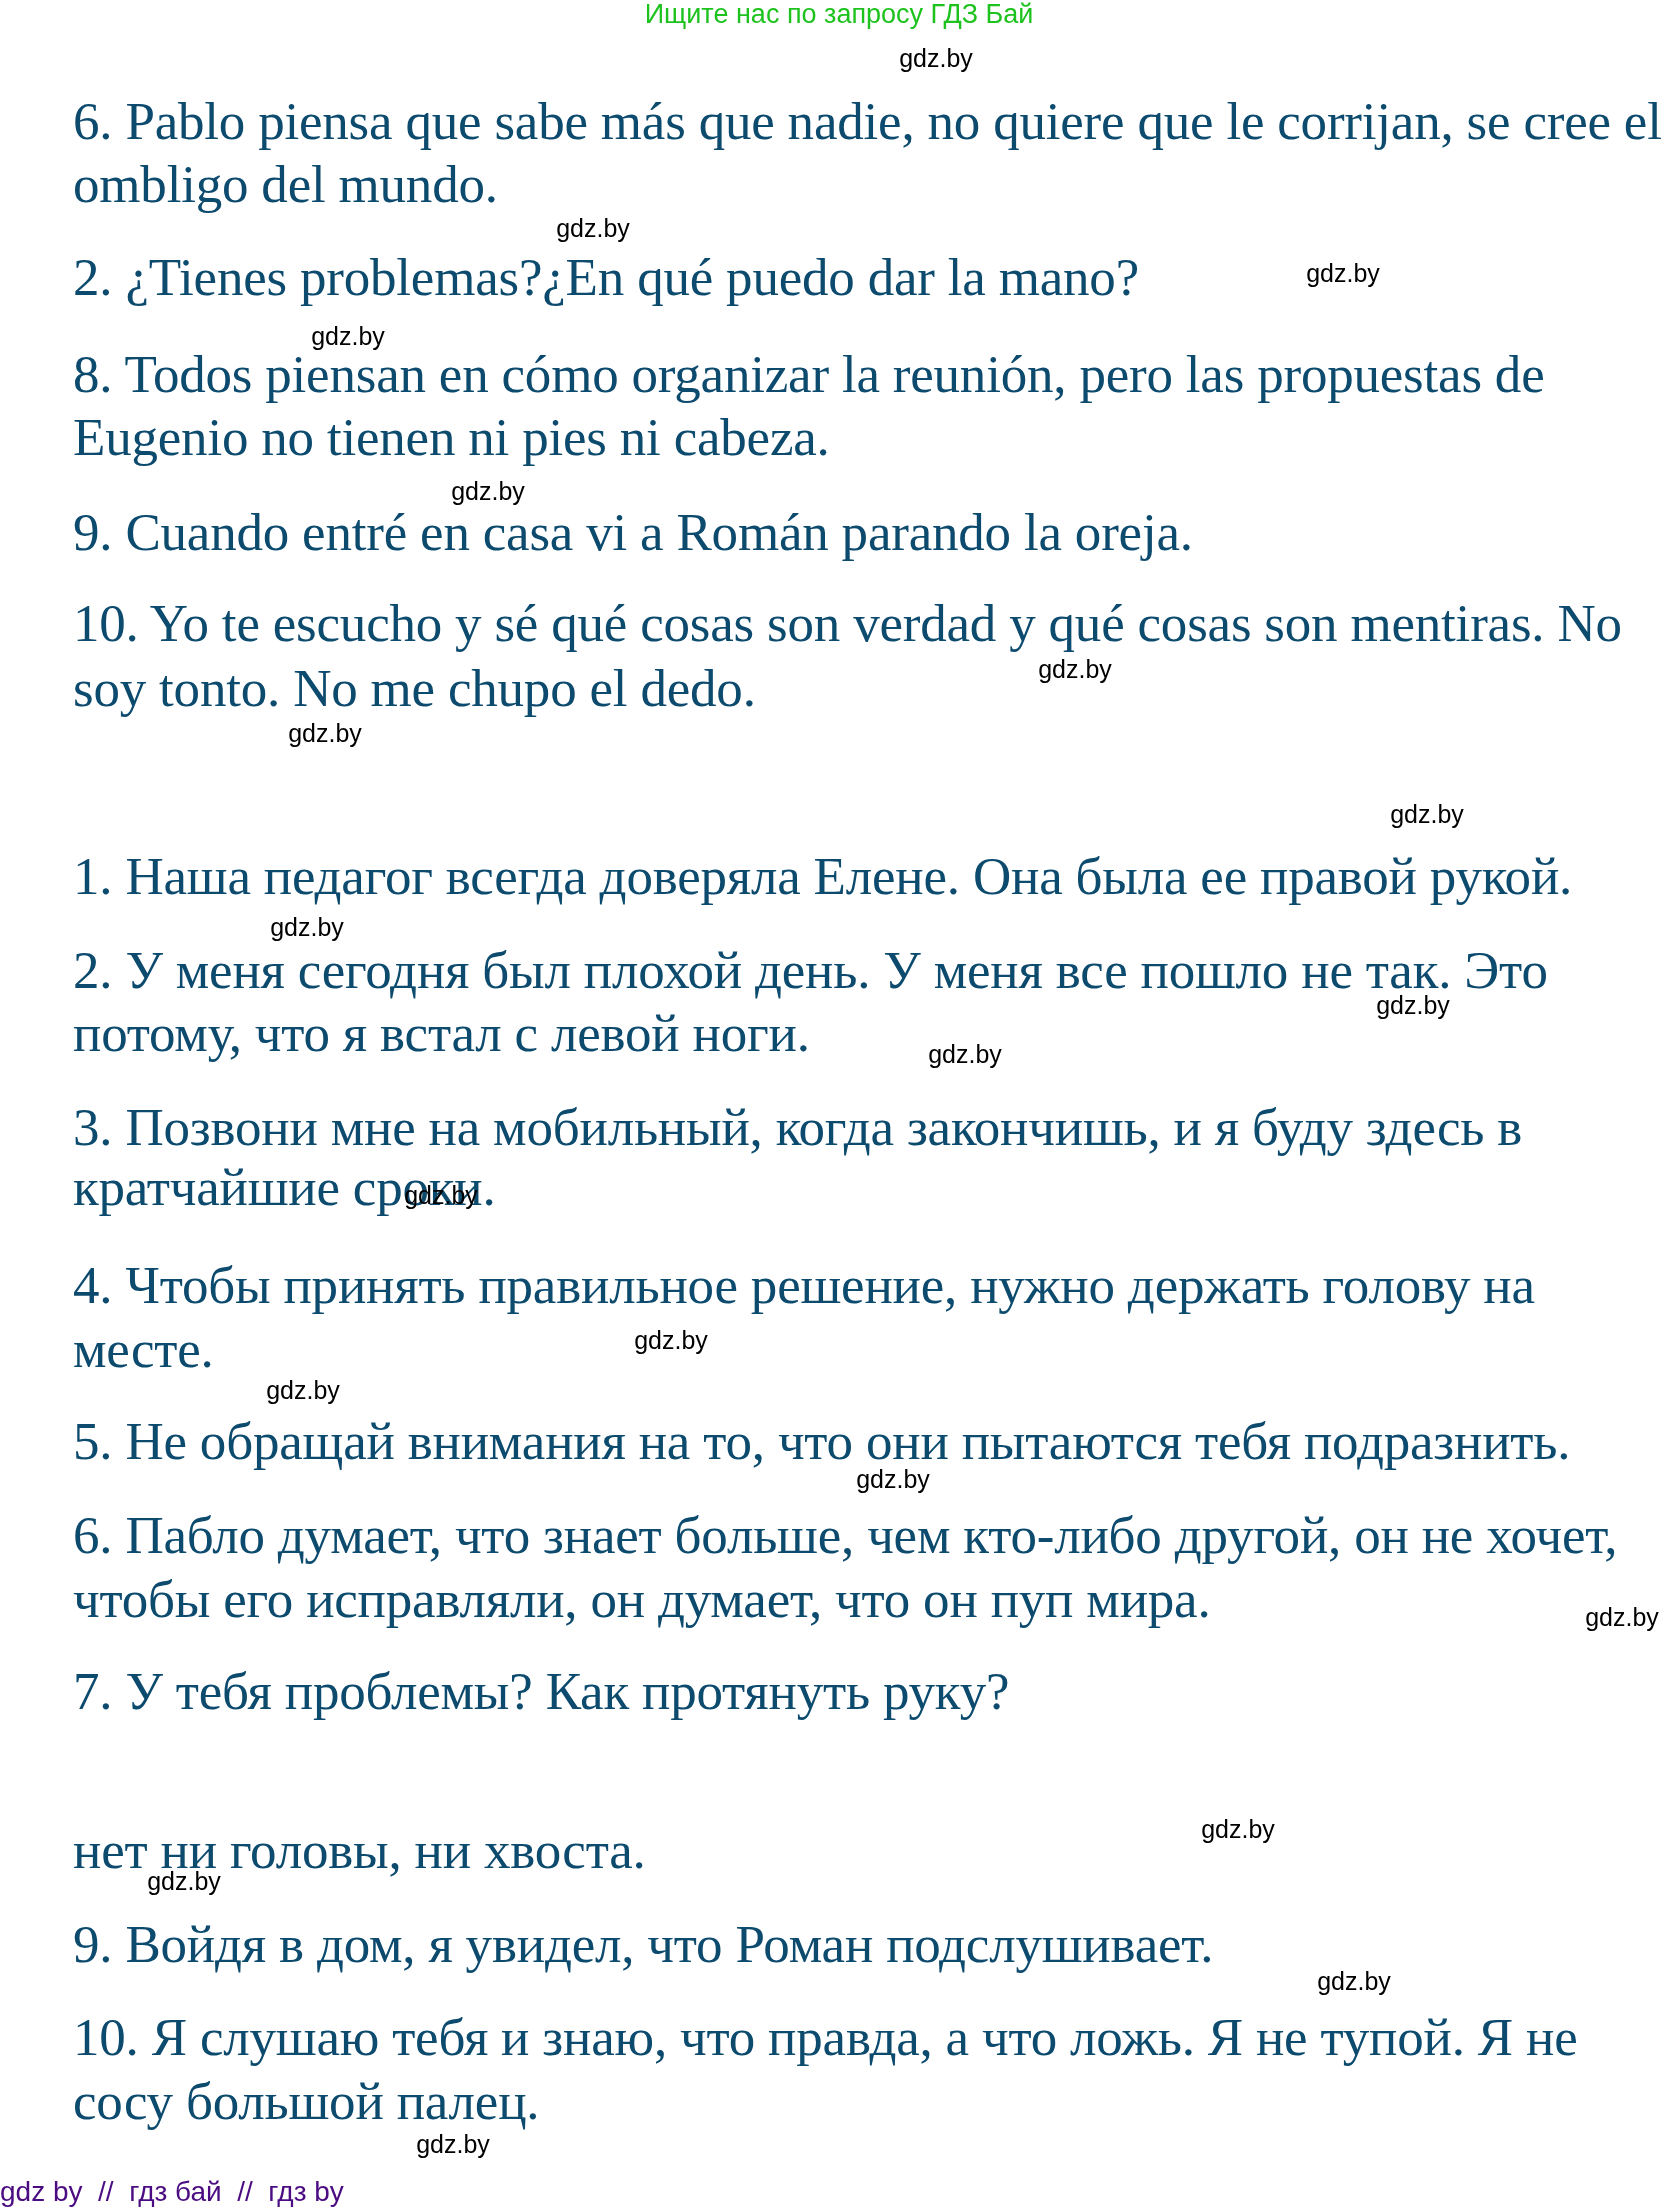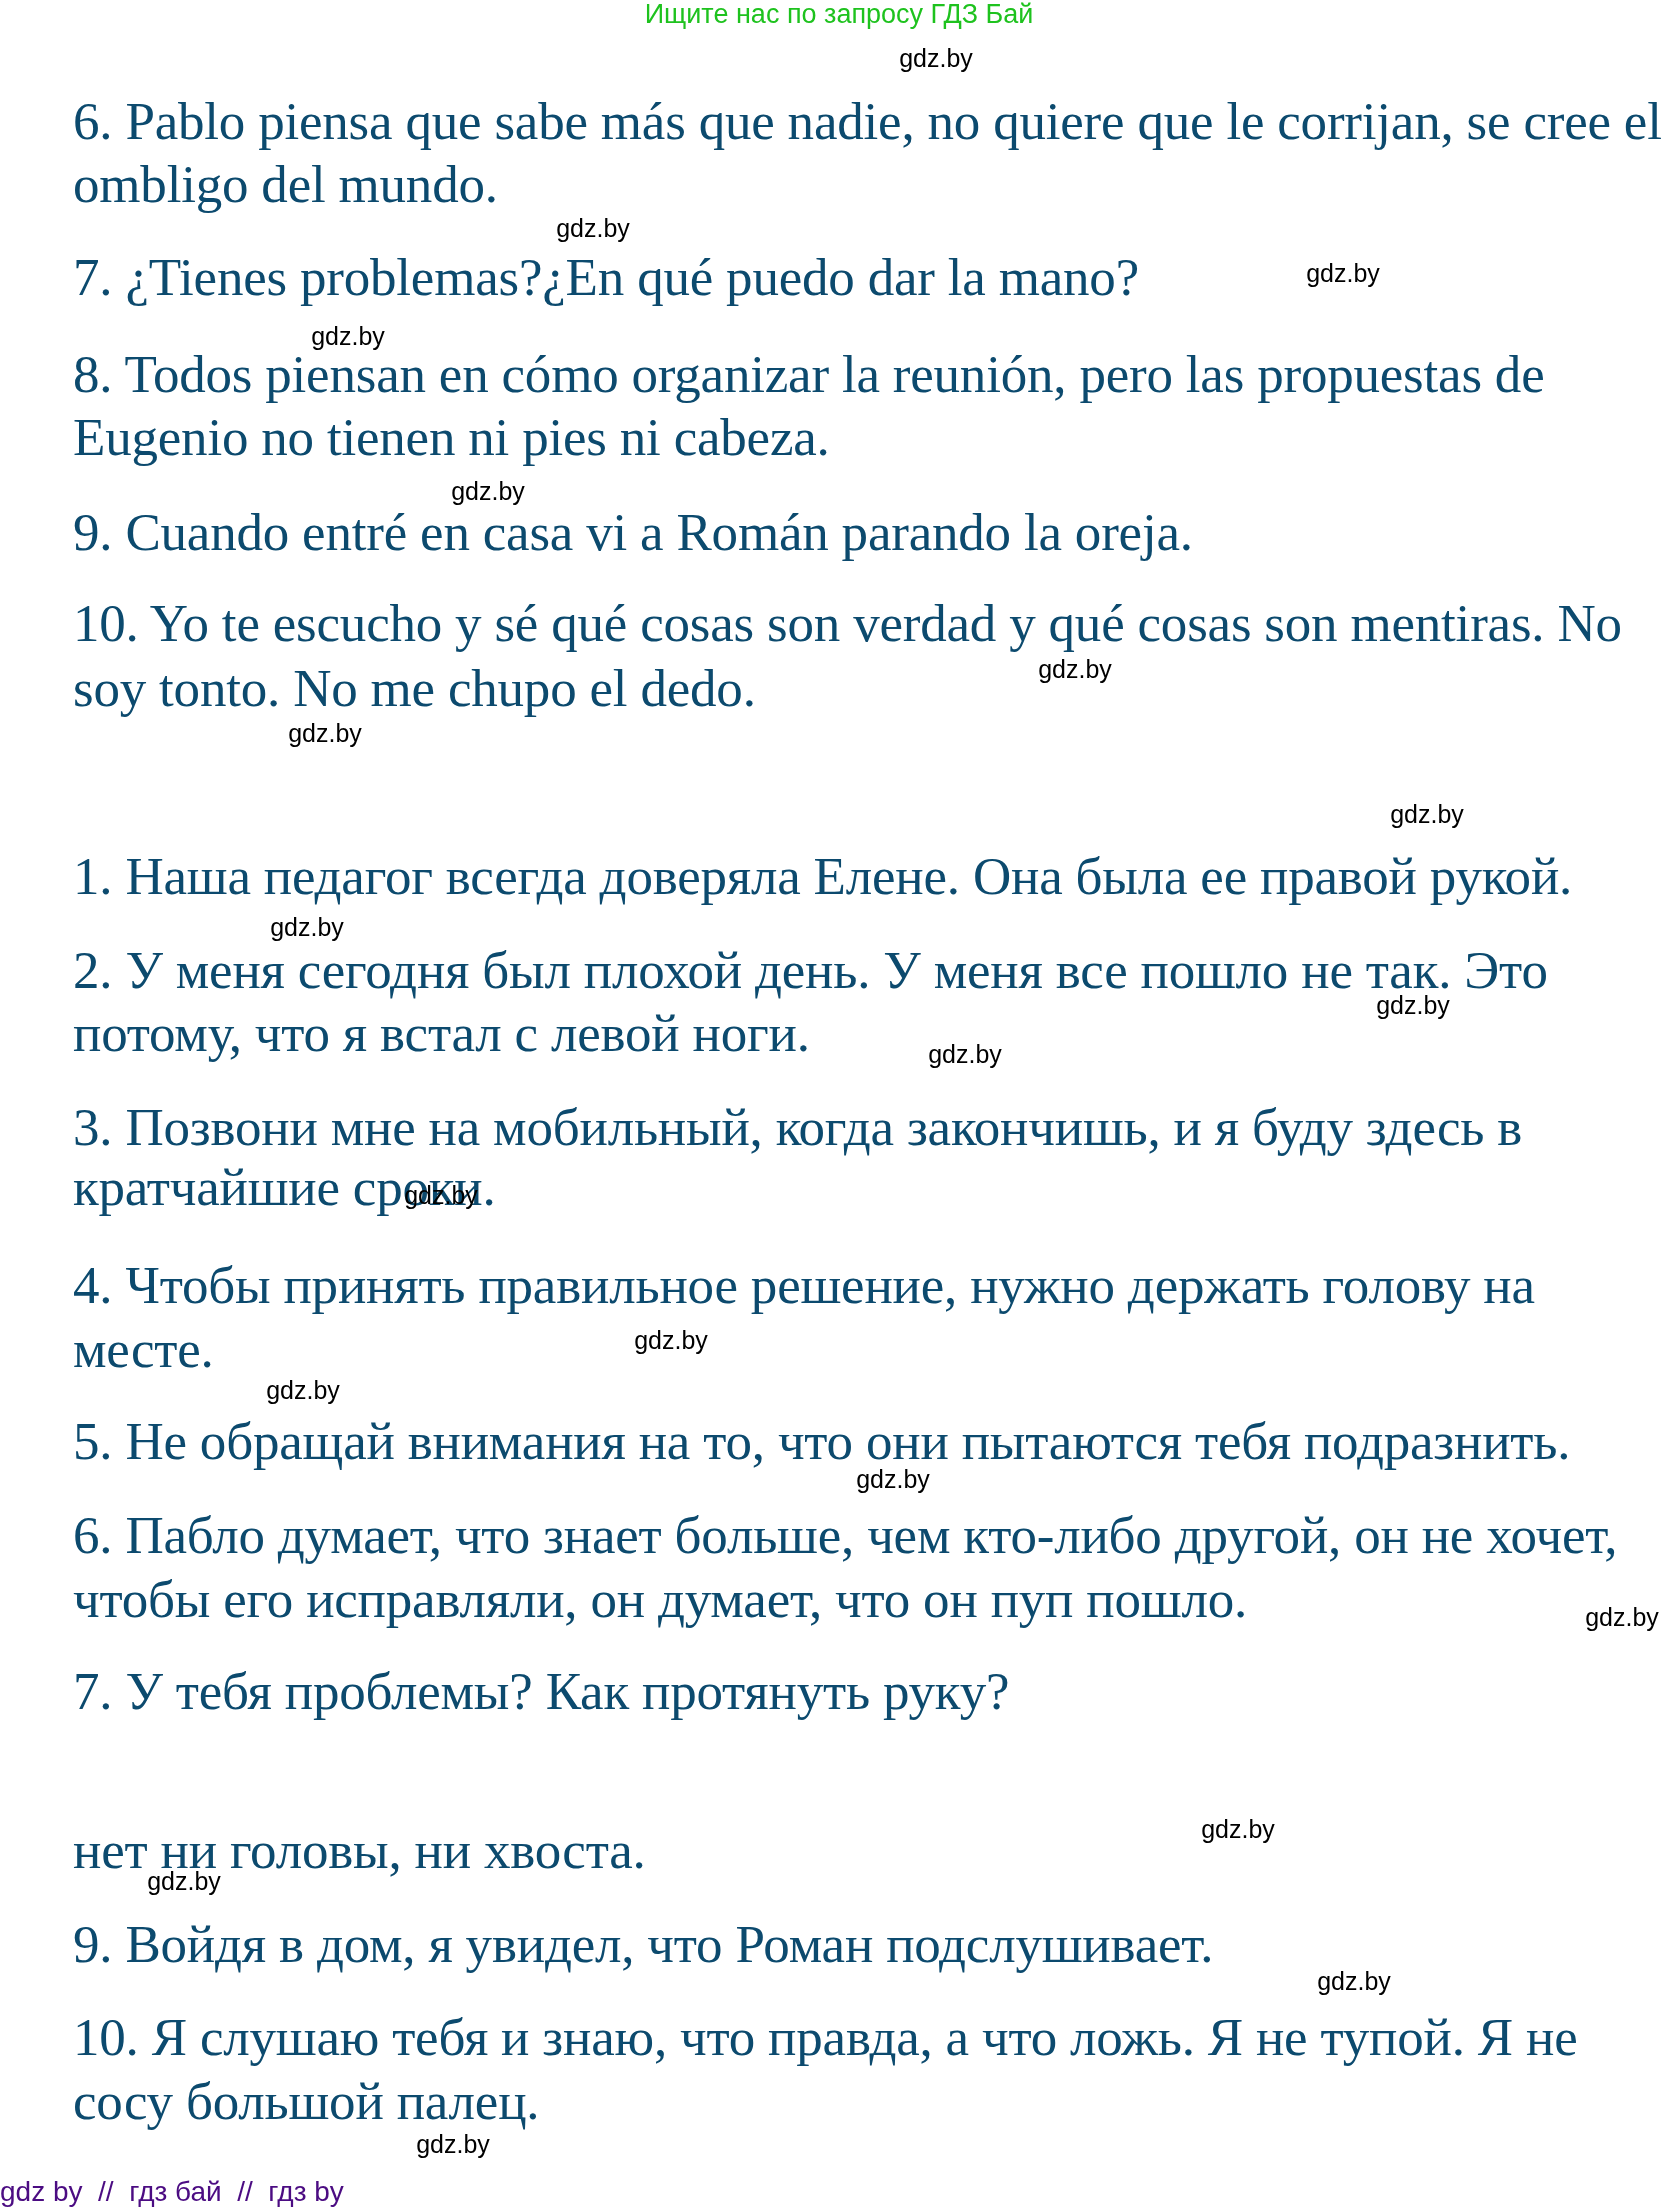--- a/index.html
+++ b/index.html
@@ -64,39 +64,39 @@
     }
   </style>
 </head>
 <body>
 
 <div class="header-banner" style="color: rgb(30, 194, 30);">Ищите нас по запросу ГДЗ Бай</div>
 
 <div class="section">
   <div class="doc-line" style="top: 95px;">6. Pablo piensa que sabe más que nadie, no quiere que le corrijan, se cree el</div>
   <div class="doc-line" style="top: 158px;">ombligo del mundo.</div>
-  <div class="doc-line" style="top: 251px;">7. ¿Tienes problemas?¿En qué puedo dar la mano?</div>
+  <div class="doc-line" style="top: 251px;">2. ¿Tienes problemas?¿En qué puedo dar la mano?</div>
   <div class="doc-line" style="top: 348px;">8. Todos piensan en cómo organizar la reunión, pero las propuestas de</div>
   <div class="doc-line" style="top: 411px;">Eugenio no tienen ni pies ni cabeza.</div>
   <div class="doc-line" style="top: 506px;">9. Cuando entré en casa vi a Román parando la oreja.</div>
   <div class="doc-line" style="top: 597px;">10. Yo te escucho y sé qué cosas son verdad y qué cosas son mentiras. No</div>
   <div class="doc-line" style="top: 662px;">soy tonto. No me chupo el dedo.</div>
 </div>
 
 <div class="section">
   <div class="doc-line" style="top: 850px;">1. Наша педагог всегда доверяла Елене. Она была ее правой рукой.</div>
   <div class="doc-line" style="top: 944px;">2. У меня сегодня был плохой день. У меня все пошло не так. Это</div>
   <div class="doc-line" style="top: 1007px;">потому, что я встал с левой ноги.</div>
   <div class="doc-line" style="top: 1101px;">3. Позвони мне на мобильный, когда закончишь, и я буду здесь в</div>
   <div class="doc-line" style="top: 1161px;">кратчайшие сроки.</div>
   <div class="doc-line" style="top: 1259px;">4. Чтобы принять правильное решение, нужно держать голову на</div>
   <div class="doc-line" style="top: 1323px;">месте.</div>
   <div class="doc-line" style="top: 1415px;">5. Не обращай внимания на то, что они пытаются тебя подразнить.</div>
   <div class="doc-line" style="top: 1509px;">6. Пабло думает, что знает больше, чем кто-либо другой, он не хочет,</div>
-  <div class="doc-line" style="top: 1573px;">чтобы его исправляли, он думает, что он пуп пошло.</div>
+  <div class="doc-line" style="top: 1573px;">чтобы его исправляли, он думает, что он пуп мира.</div>
   <div class="doc-line" style="top: 1665px;">7. У тебя проблемы? Как протянуть руку?</div>
   <div class="doc-line" style="top: 1824px;">нет ни головы, ни хвоста.</div>
   <div class="doc-line" style="top: 1918px;">9. Войдя в дом, я увидел, что Роман подслушивает.</div>
   <div class="doc-line" style="top: 2011px; text-align: center;">10. Я слушаю тебя и знаю, что правда, а что ложь. Я не тупой. Я не</div>
   <div class="doc-line" style="top: 2075px;">сосу большой палец.</div>
 </div>
 
 <div class="section">
   <span class="wm" style="left: 936px; top: 58px;">gdz.by</span>
   <span class="wm" style="left: 593px; top: 228px;">gdz.by</span>

